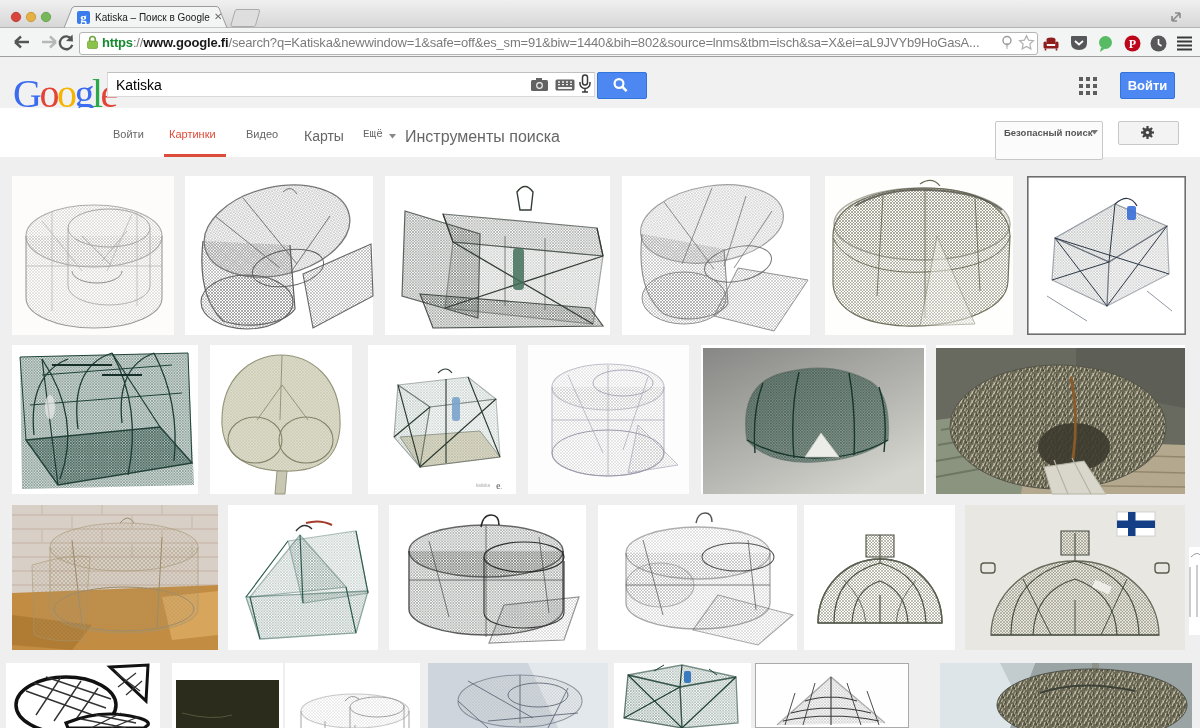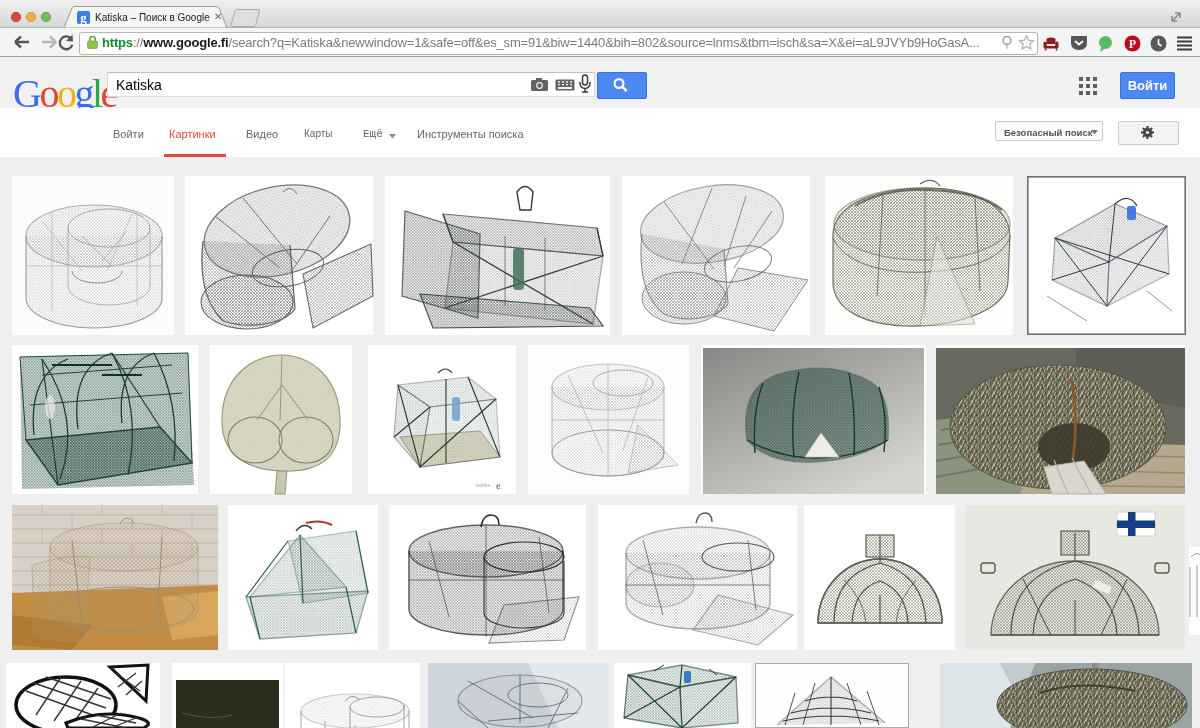--- a/index.html
+++ b/index.html
@@ -109,28 +109,28 @@
         <rect x="8" y="15" width="4" height="4"></rect>
         <rect x="15" y="15" width="4" height="4"></rect>
   </g>
 </svg>
 <div class="abs" style="left:1120px;top:72px;width:53px;height:25px;background:#4d87f2;border:1px solid #3273dc;border-radius:2px;color:#fff;font-size:13px;font-weight:bold;text-align:center;line-height:25px;">Войти</div>
 
 <div class="abs" style="left:0;top:108px;width:1200px;height:49px;background:#fff;"></div>
 <div class="abs" style="top:128px;left:113px;font-size:11px;color:#666;">Войти</div>
 <div class="abs" style="top:128px;left:169px;font-size:11px;color:#dd4b39;">Картинки</div>
 <div class="abs" style="top:128px;left:246px;font-size:11px;color:#666;">Видео</div>
-<div class="abs" style="top:128px;left:304px;font-size:10px;color:#666;">Карты</div>
+<div class="abs" style="top:128px;left:304px;font-size:14px;color:#666;">Карты</div>
 <div class="abs" style="top:128px;left:363px;font-size:11px;color:#666;font-family:Liberation Mono, monospace;">Ещё</div>
 <svg class="abs" style="left:389px;top:134px" width="8" height="5">
       <path d="M0,0 L7,0 L3.5,4.5 Z" fill="#888"></path>
     </svg>
-<div class="abs" style="top:128px;left:407px;font-size:11px;color:#666;padding-left:10px;">Инструменты поиска</div>
+<div class="abs" style="top:128px;left:395px;font-size:16px;color:#666;padding-left:10px;">Инструменты поиска</div>
 <div class="abs" style="left:164px;top:154px;width:62px;height:3px;background:#dd4b39;"></div>
-<div class="abs" style="left:995px;top:121px;width:108px;height:20px;background:#fbfbfb;border:1px solid #c8c8c8;border-radius:2px;font-size:9.5px;font-weight:bold;color:#555;line-height:22px;text-align:left;padding-left:8px;white-space:nowrap;box-sizing:border-box;">Безопасный поиск</div>
+<div class="abs" style="left:995px;top:121px;width:108px;height:39px;background:#fbfbfb;border:1px solid #c8c8c8;border-radius:2px;font-size:9.5px;font-weight:bold;color:#555;line-height:22px;text-align:left;padding-left:8px;white-space:nowrap;box-sizing:border-box;">Безопасный поиск</div>
 <svg class="abs" style="left:1091px;top:130px" width="8" height="5">
       <path d="M0,0 L7,0 L3.5,4.5 Z" fill="#777"></path>
     </svg>
 <div class="abs" style="left:1118px;top:121px;width:59px;height:22px;background:#f3f3f3;border:1px solid #c8c8c8;border-radius:2px;"></div>
 <svg class="abs" style="left:1140px;top:125px" width="15" height="15" viewBox="0 0 15 15">
   <g fill="#444">
   <circle cx="7.5" cy="7.5" r="4.6"></circle>
   <g>
           <rect x="6.4" y="1" width="2.2" height="2.6"></rect>
         </g>

